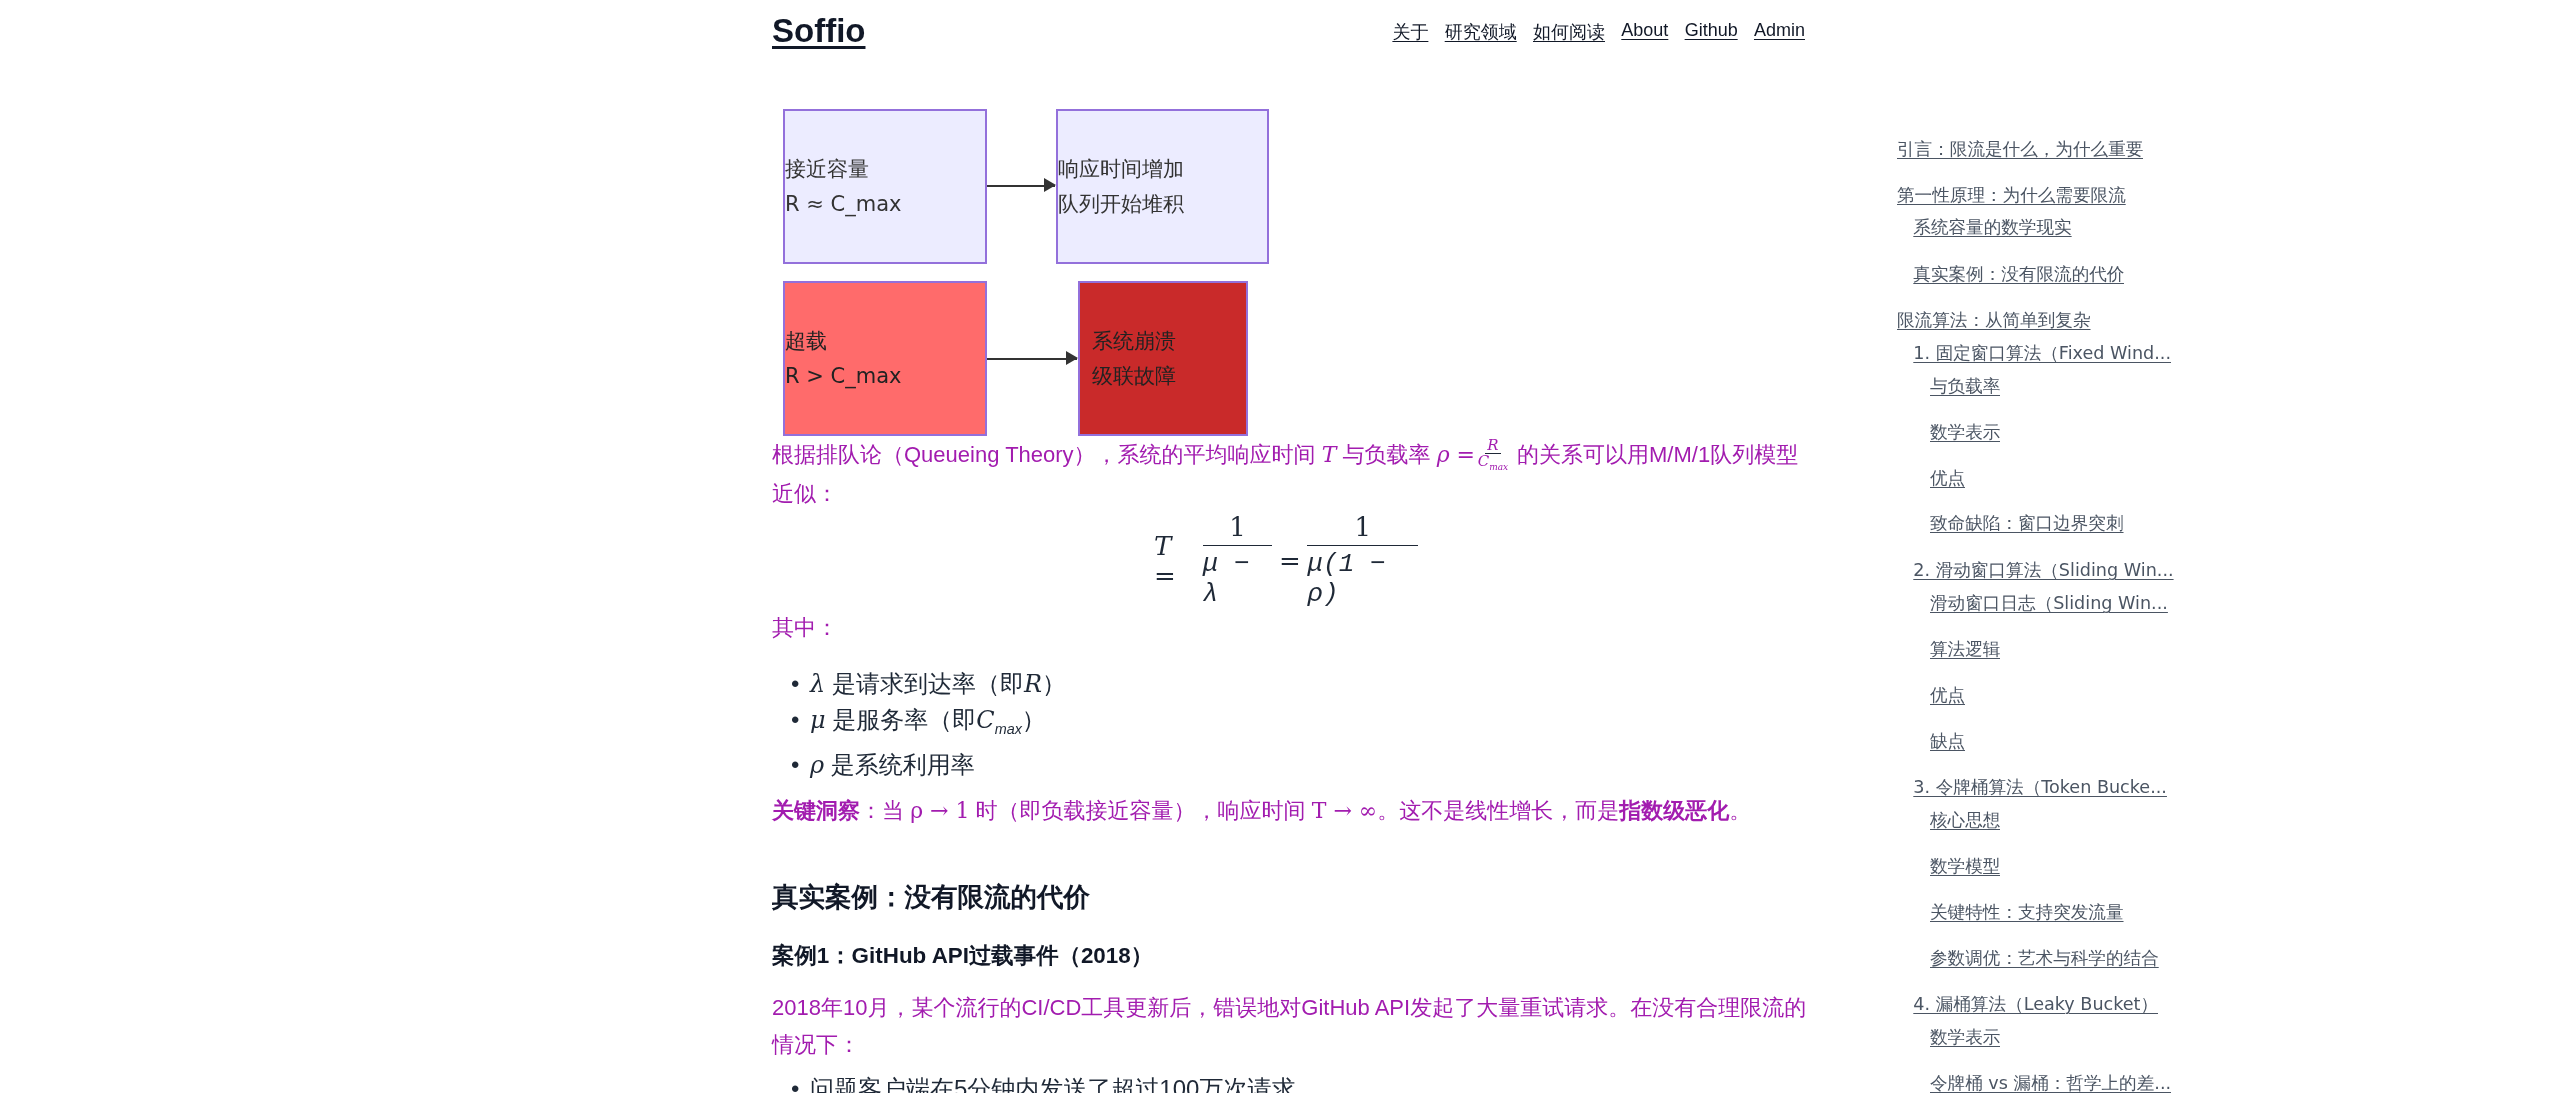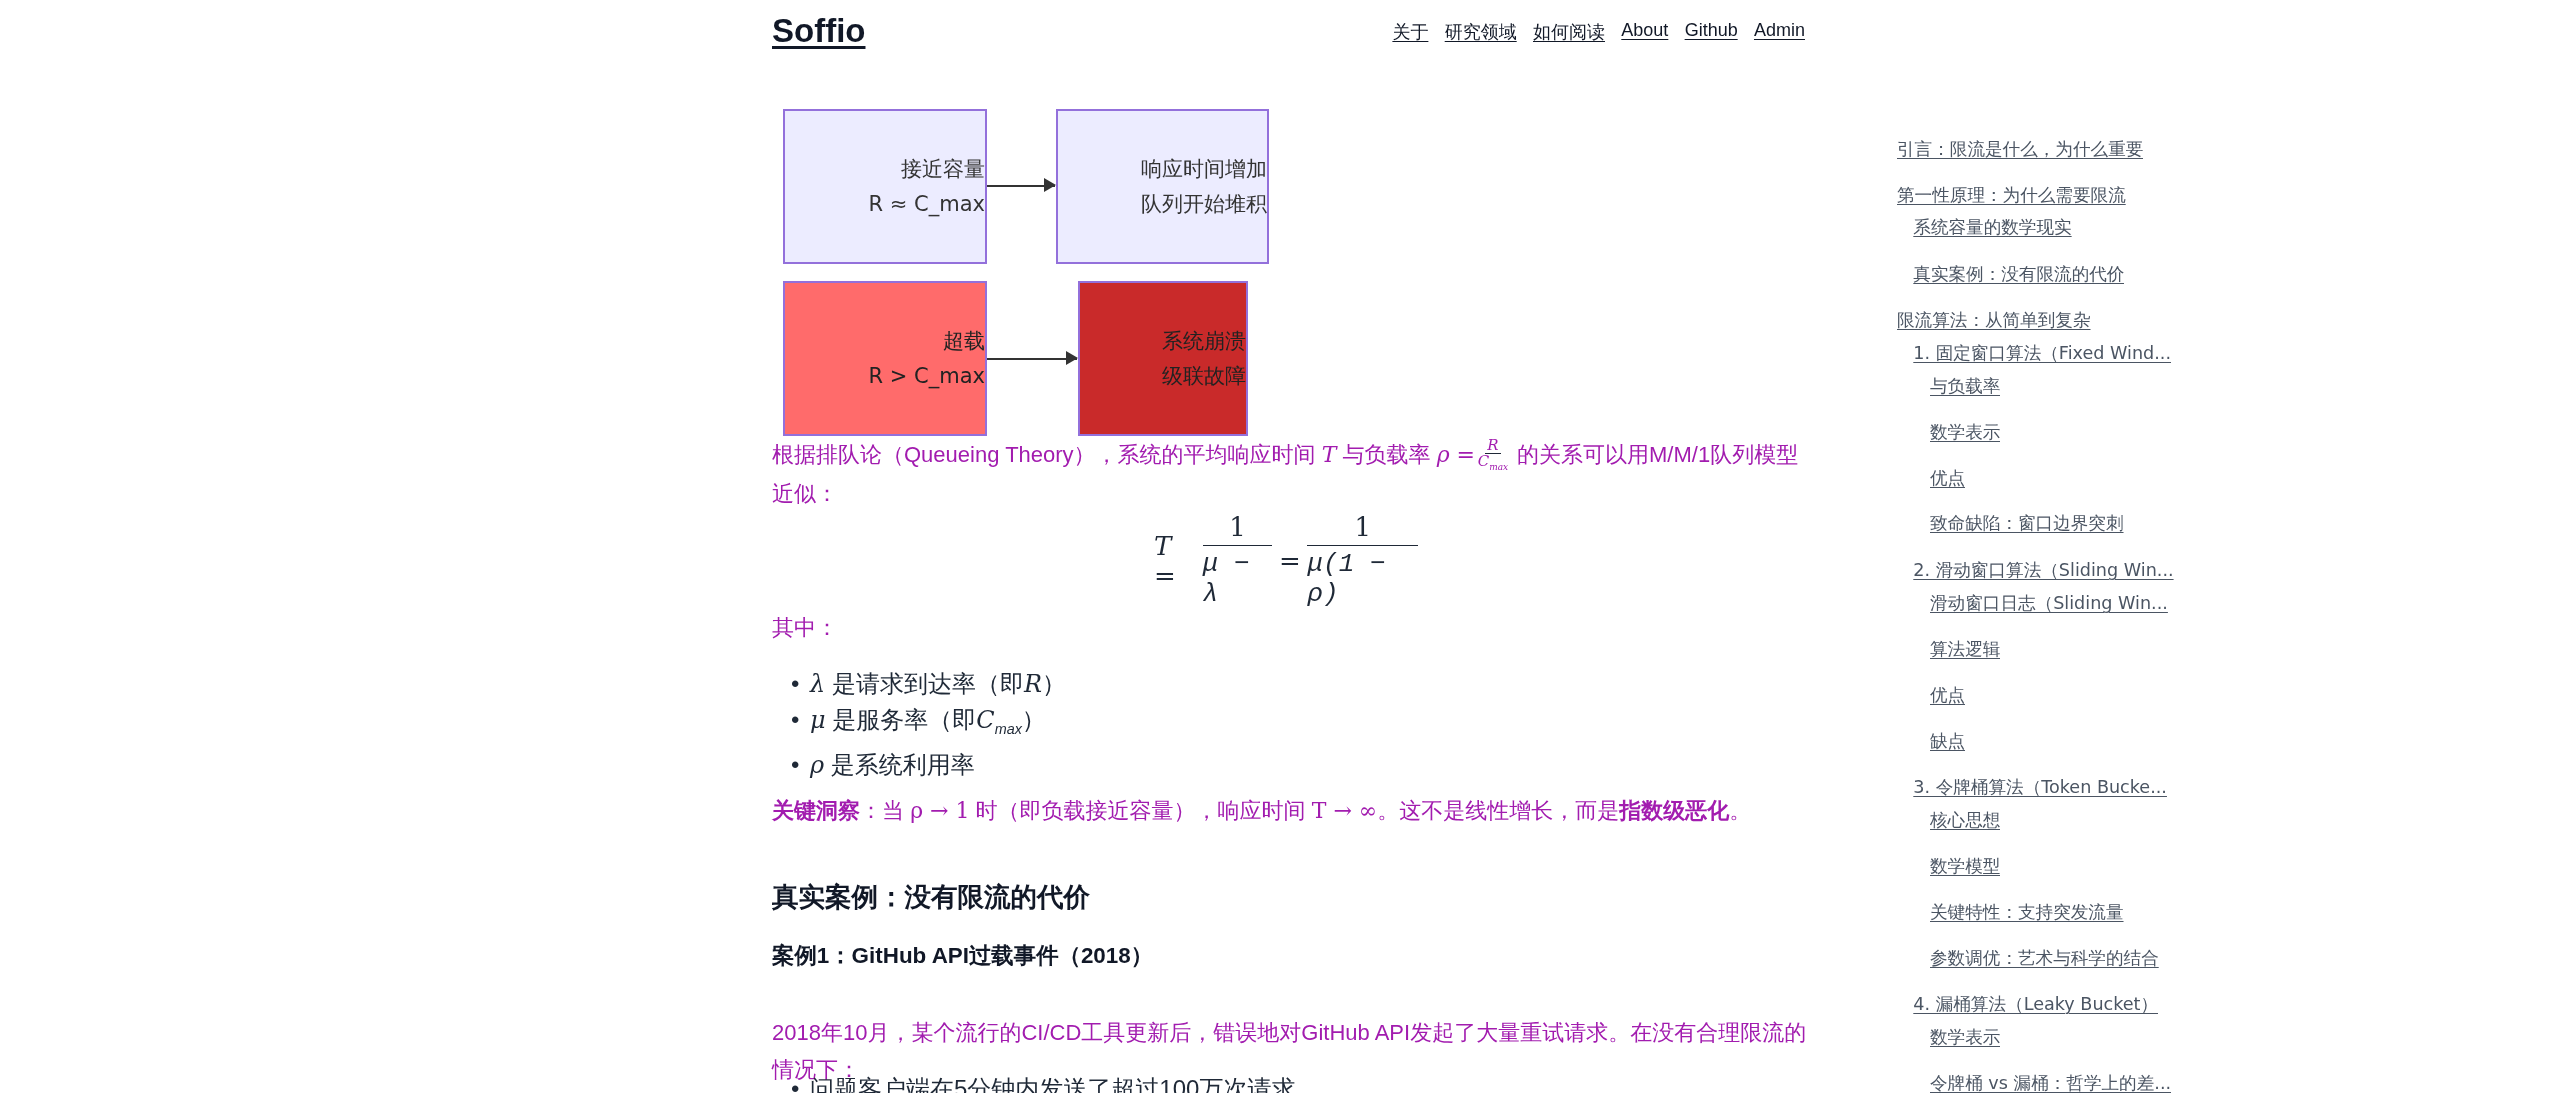--- a/index.html
+++ b/index.html
@@ -9,21 +9,21 @@
   .abs { position:absolute; }
 
   
   #logo { left:772px; top:12.2px; font-size:33px; font-weight:bold; color:#111827;
           text-decoration:underline; text-decoration-thickness:2.7px; text-underline-offset:4.1px; }
   #nav { right:771px; top:20.4px; display:flex; gap:16.3px; font-size:18px; color:#111827; }
   #nav a { text-decoration:underline; text-underline-offset:3.4px; text-decoration-thickness:1.4px; }
 
   
   .node { position:absolute; box-sizing:border-box; border:2px solid #9370db;
-          display:flex; flex-direction:column; align-items:flex-end; justify-content:center;
+          display:flex; flex-direction:column; align-items:flex-start; justify-content:center;
           font-family:"DejaVu Sans",sans-serif; font-size:21px; line-height:35px; color:#333333; }
   .node.lav { background:#ececff; }
   .node.red1 { background:#ff6b6b; color:#222; }
   .node.red2 { background:#c92a2a; color:#222; }
   .edge { position:absolute; height:2px; background:#333333; }
   .edge::after { content:""; position:absolute; right:-1.4px; top:-6.8px;
                  border-left:12.2px solid #333; border-top:7.5px solid transparent; border-bottom:7.5px solid transparent; }
 
   
   .p { position:absolute; left:772px; width:1035px; font-size:22px; line-height:37px; color:#a21caf; }
@@ -137,21 +137,21 @@
 <div class="p" style="top:792px;">
   <b>关键洞察</b><span>：当</span>
   <span class="mathup">ρ → 1</span>
   <span>时（即负载接近容量），响应时间</span>
   <span class="mathup">T → ∞</span><span>。这不是线性增长，而是</span><b>指数级恶化</b><span>。</span>
 </div>
 
 <h3 class="h3" id="real-cases">真实案例：没有限流的代价</h3>
 <h4 class="h4">案例1：GitHub API过载事件（2018）</h4>
 
-<div class="p" style="top:989px;margin-top:25px;">
+<div class="p" style="top:989px;">
   <span>2018年10月，某个流行的CI/CD工具更新后，错误地对GitHub API发起了大量重试请求。在没有合理限流的</span><br>
   <span>情况下：</span>
 </div>
 
 <ul class="bl" style="top:1071px;">
   <li><span>问题客户端在5分钟内发送了超过100万次请求</span></li>
 </ul>
 
 <nav id="toc">
   <a class="toc-item lvl1" style="top:138px;">引言：限流是什么，为什么重要</a>

